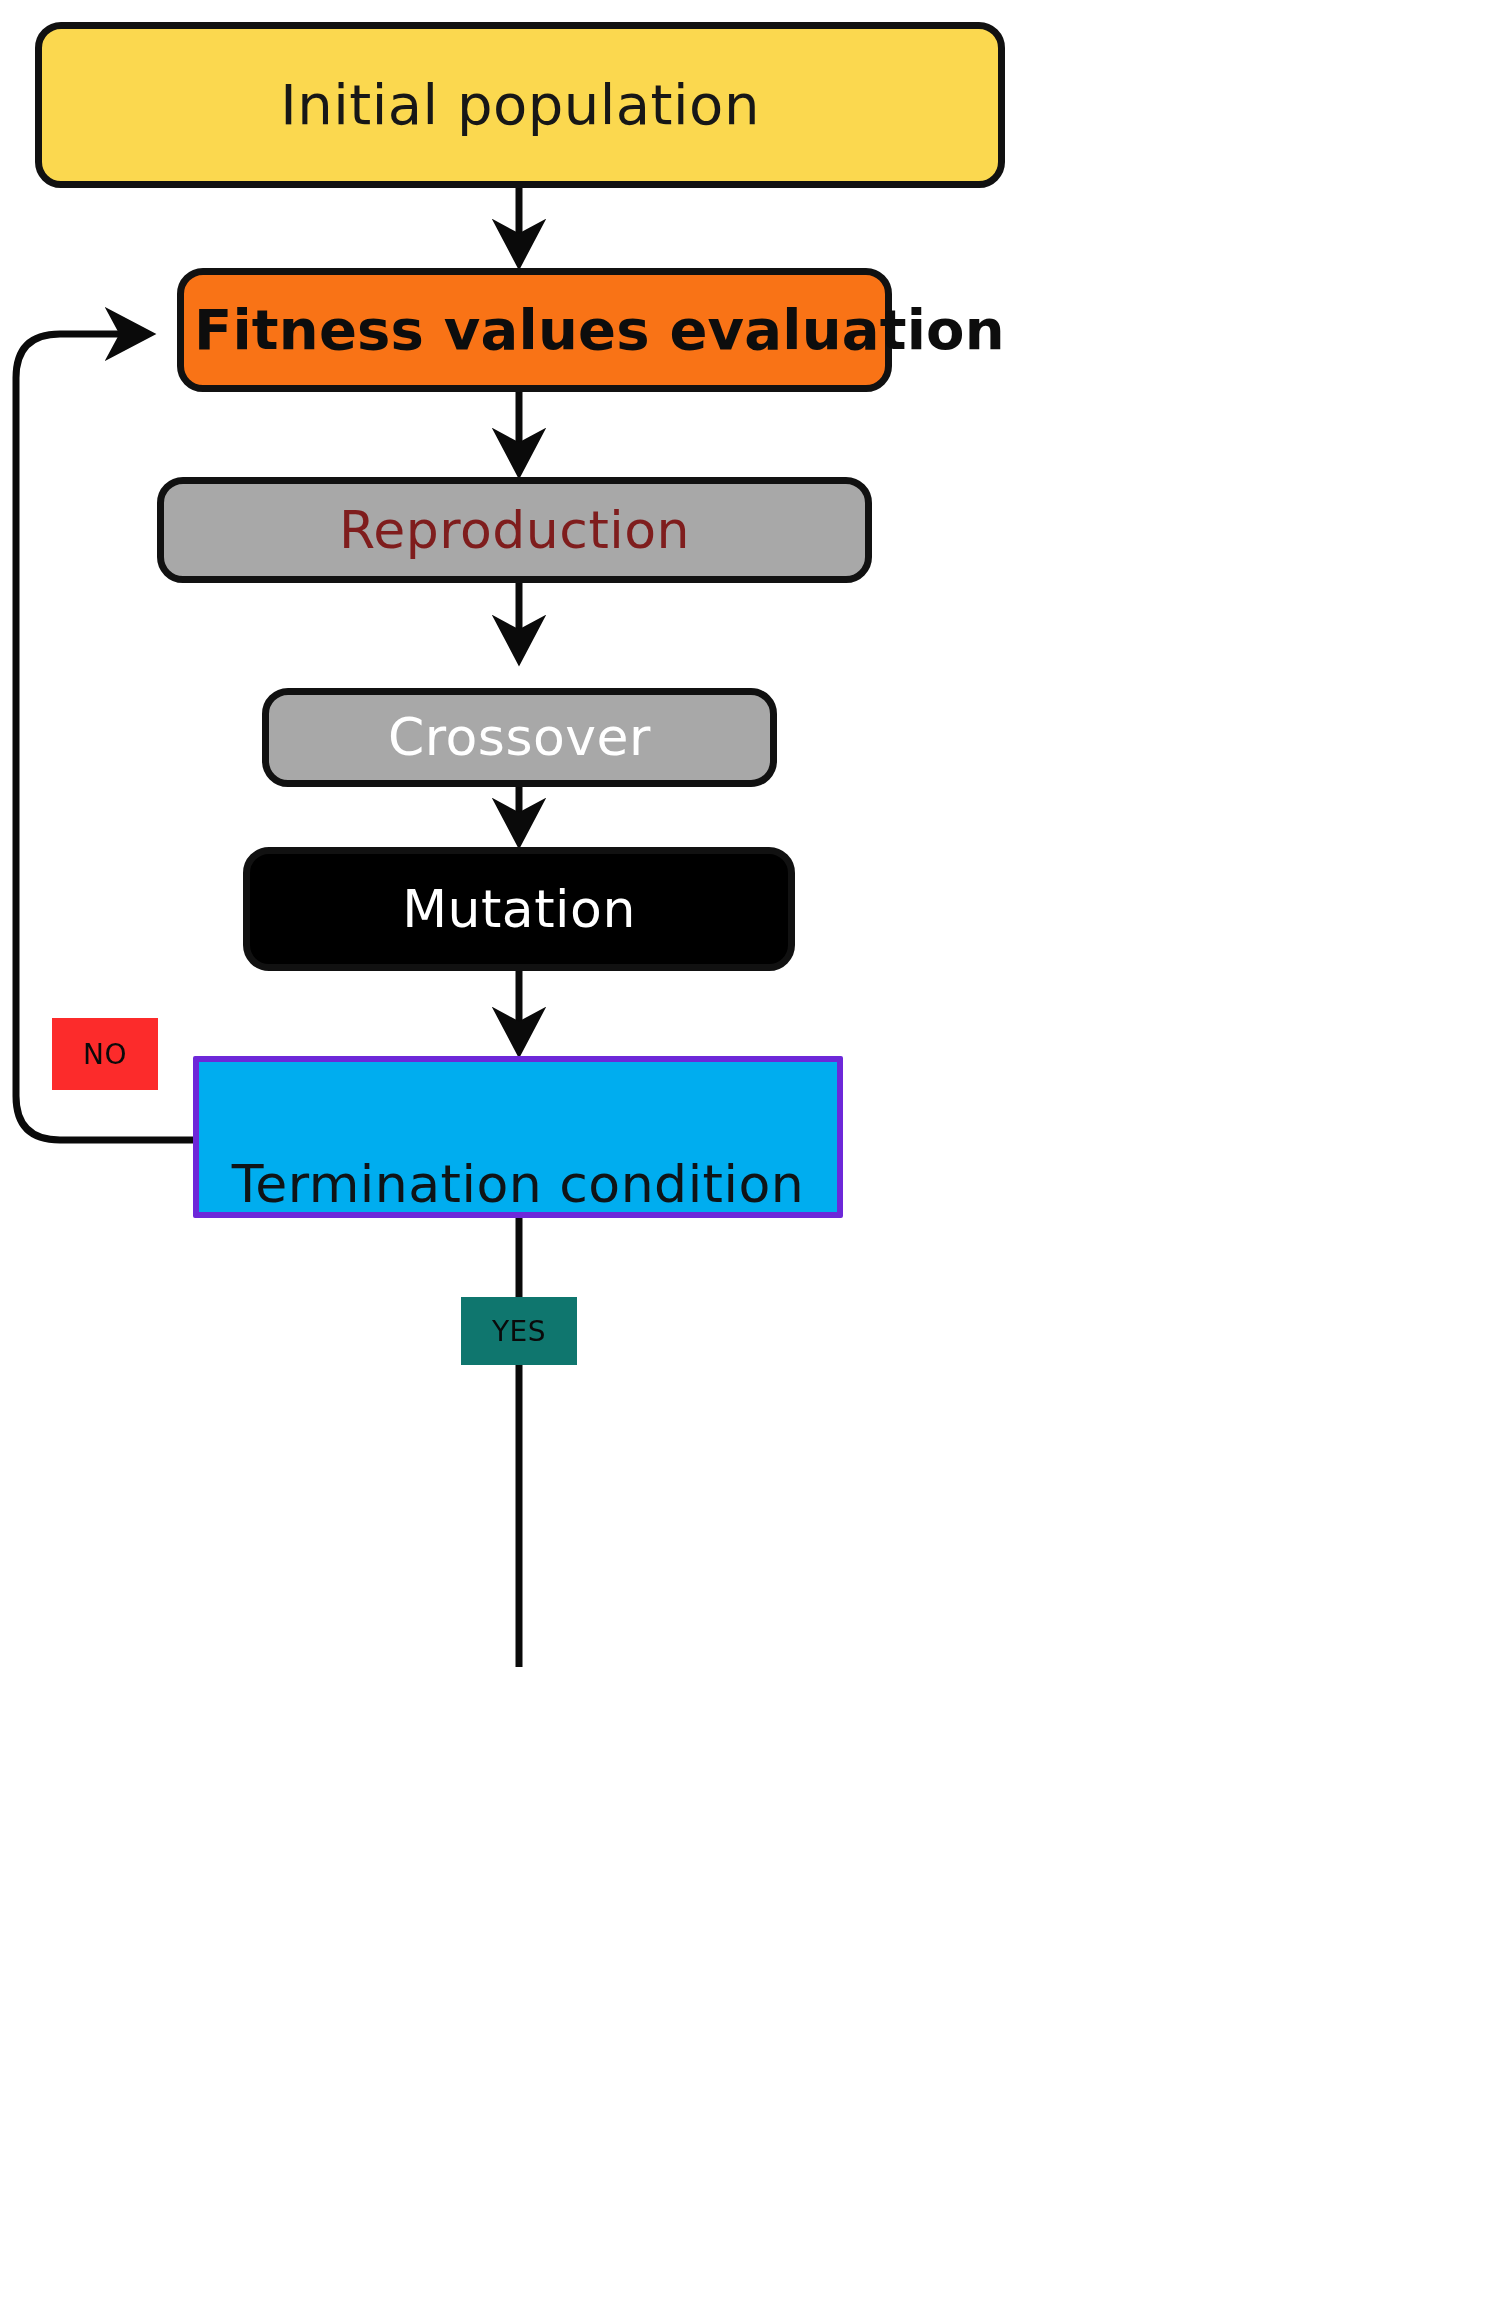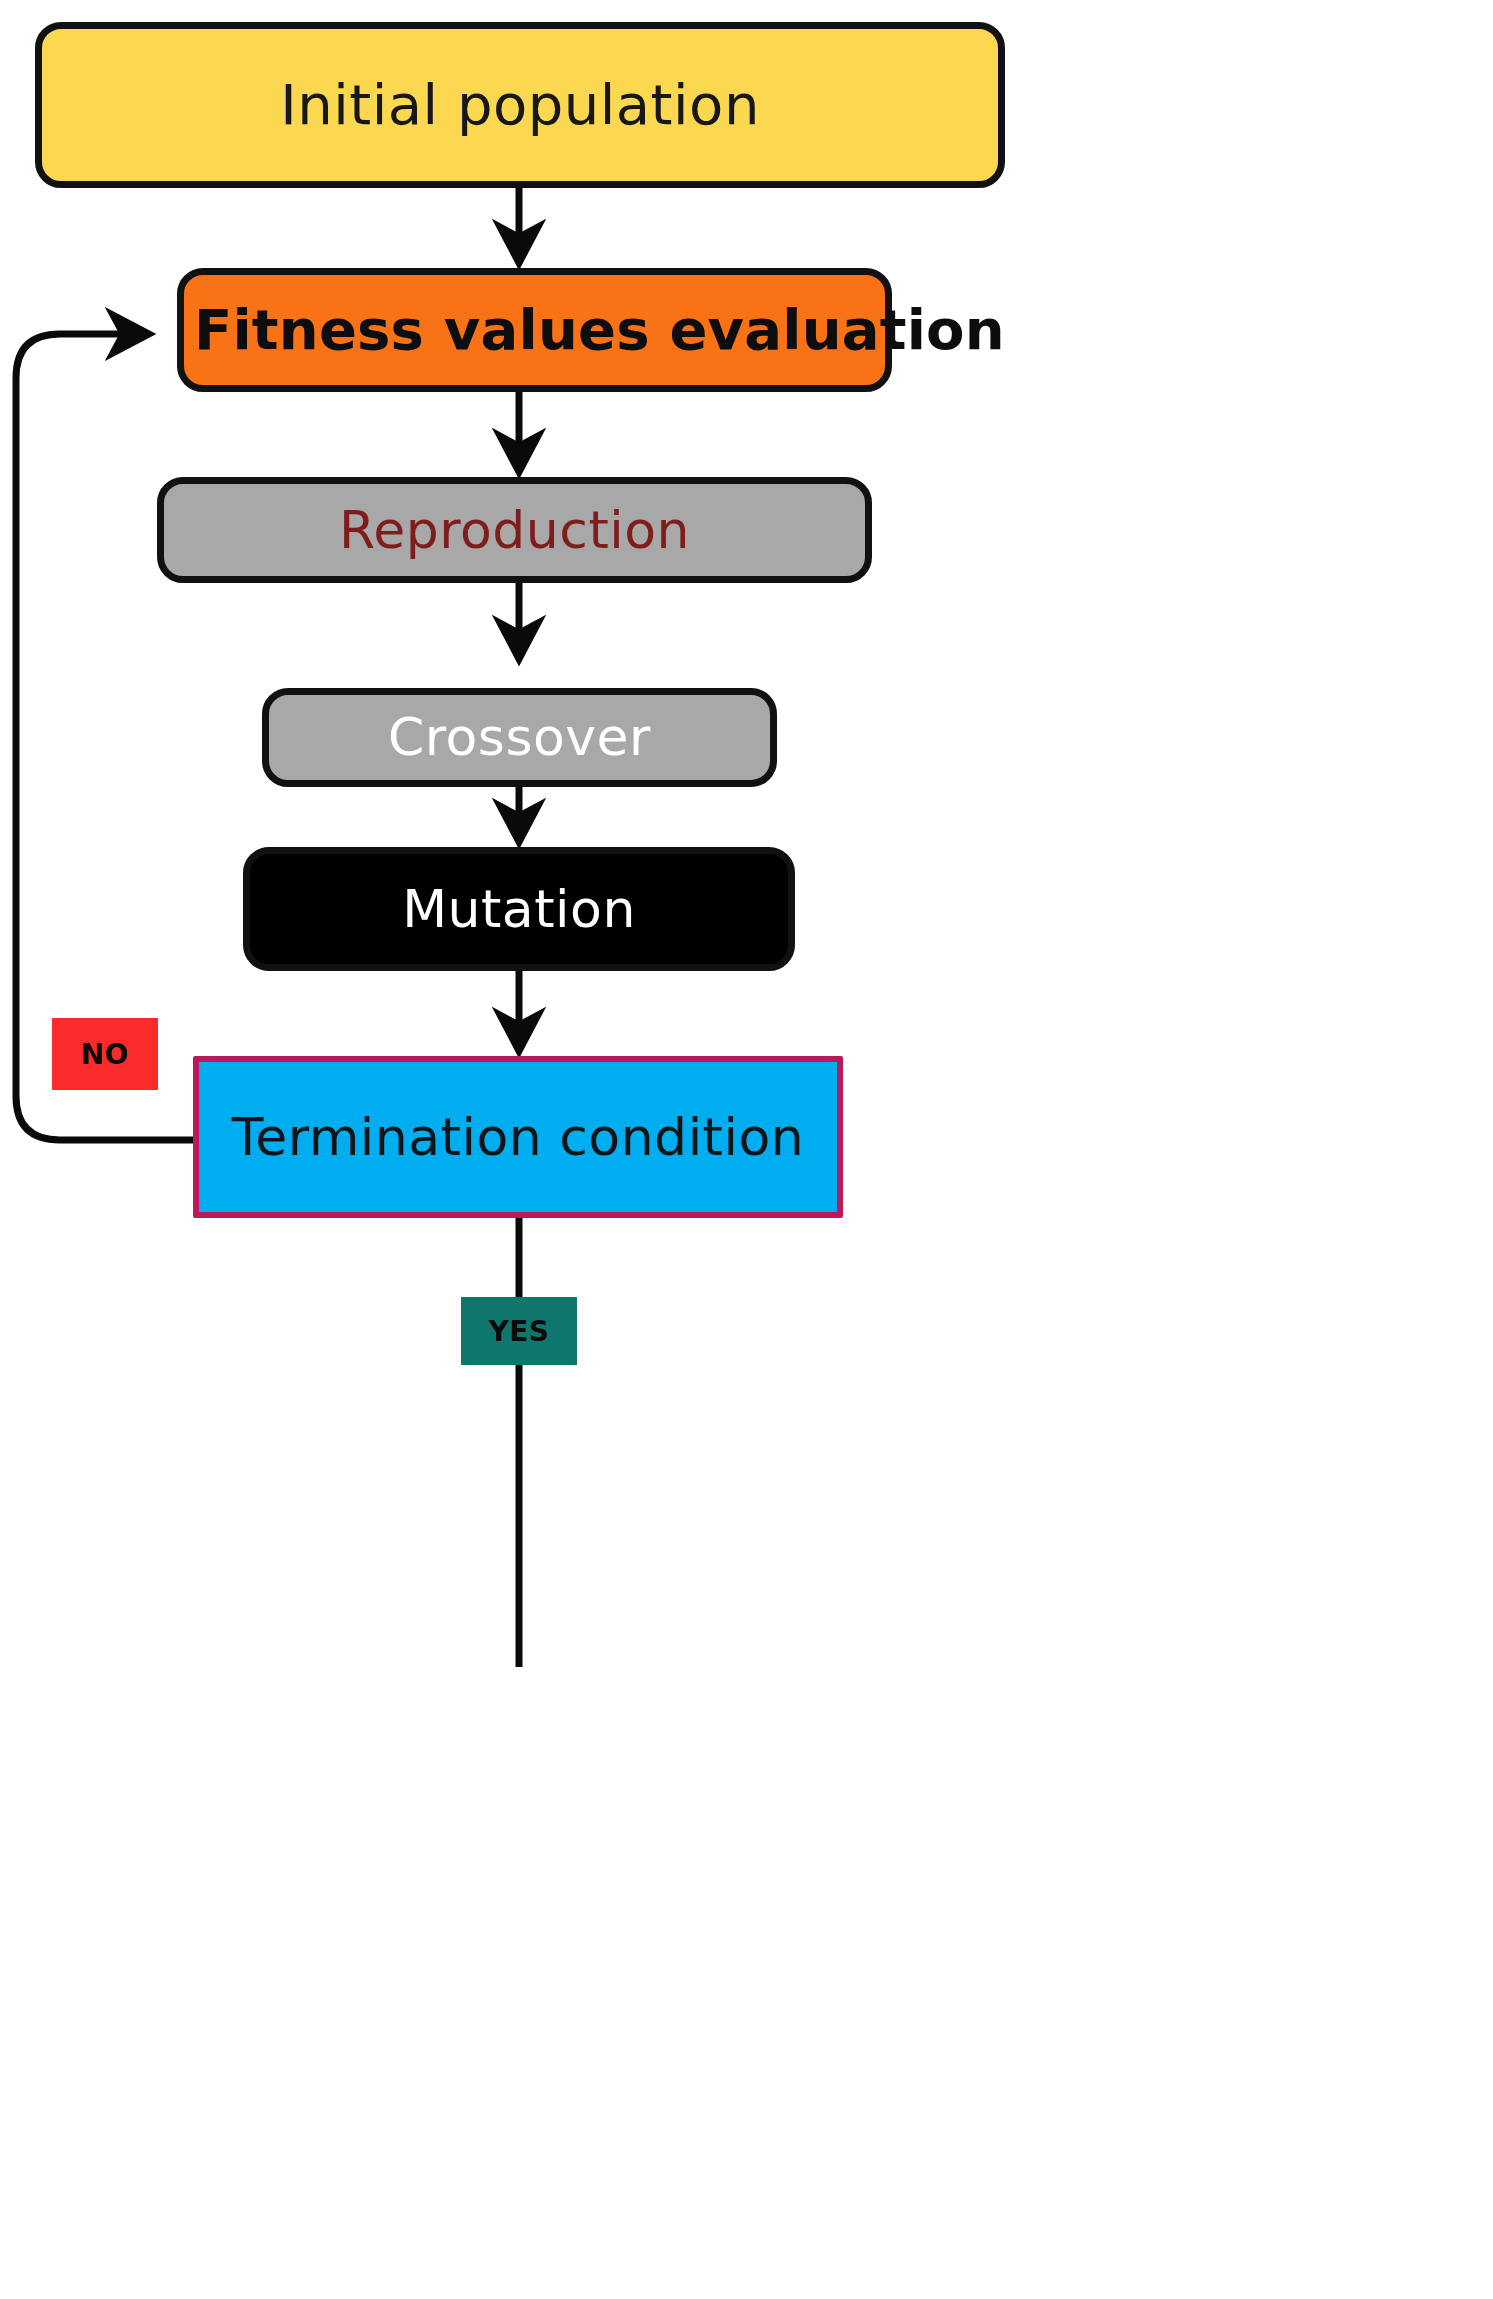--- a/index.html
+++ b/index.html
@@ -45,21 +45,22 @@
     box-sizing: border-box;
   }
 
   
   .node.rounded {
     border-radius: 26px;
     border: 7px solid #111111;
   }
   .node.square {
     border-radius: 2px;
-    border: 6px solid #be185d;
+    border: 6px solid #6d28d9;
+    align-items: flex-end;
   }
 
   
   .node-initial {
     left: 35px;  top: 22px;
     width: 970px; height: 166px;
     background: #fbd84f;
     color: #171717;
     font-size: 56px;
     font-weight: 400;
@@ -122,21 +123,21 @@
     letter-spacing: 1px;
     font-family: Liberation Serif, serif;
   }
 
   
   .badge {
     position: absolute;
     display: flex;
     align-items: center;
     justify-content: center;
-    font-weight: 700;
+    font-weight: 400;
     letter-spacing: 0.5px;
     color: #0a0a0a;
     box-sizing: border-box;
   }
   .badge-no {
     left: 52px;  top: 1018px;
     width: 106px; height: 72px;
     background: #fc2b2b;
     font-size: 28px;
   }

